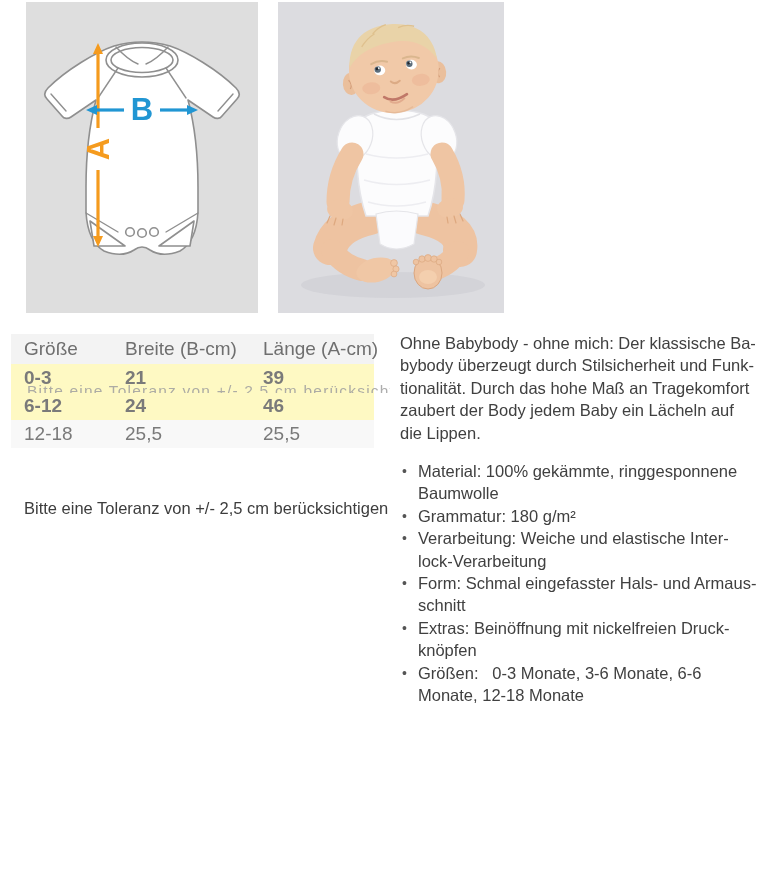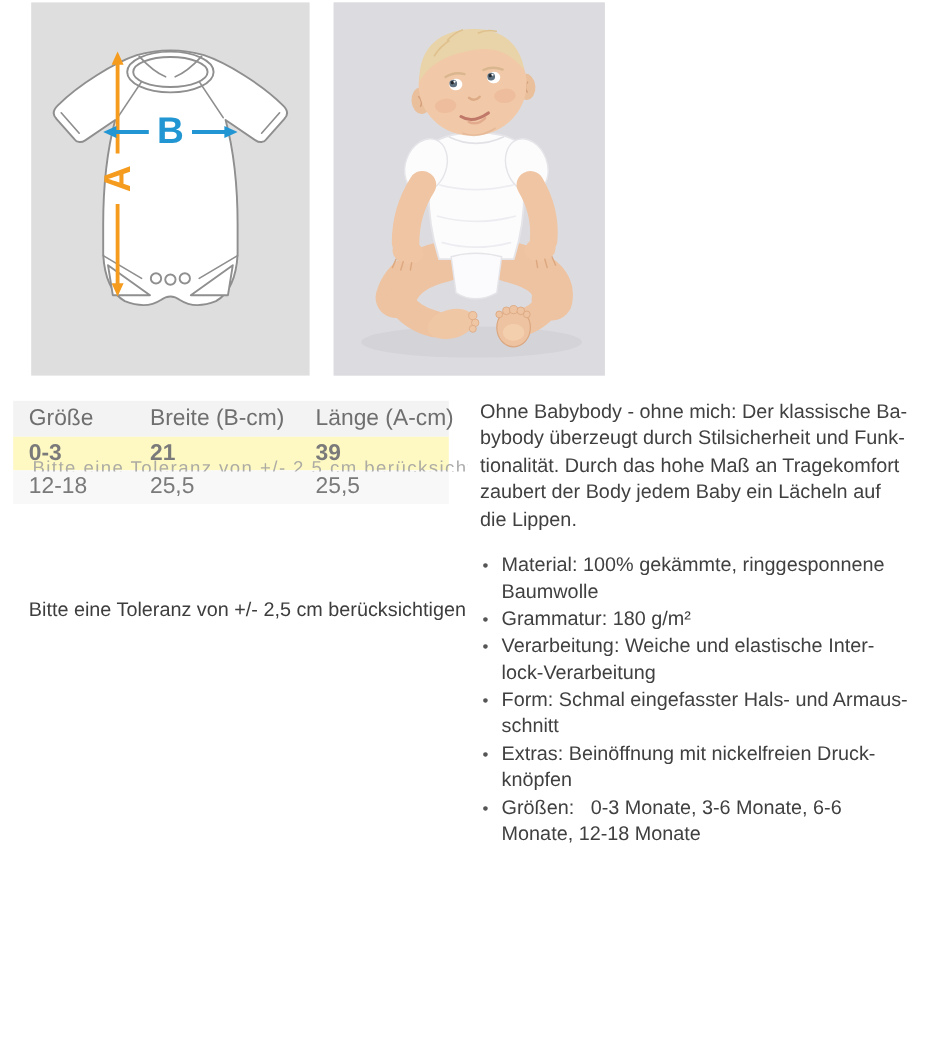--- a/index.html
+++ b/index.html
@@ -171,20 +171,25 @@
     <div class="trow head">
       <div class="tcell">Größe</div>
       <div class="tcell">Breite (B-cm)</div>
       <div class="tcell">Länge (A-cm)</div>
     </div>
     <div class="trow odd">
       <div class="tcell">0-3</div>
       <div class="tcell">21</div>
       <div class="tcell">39</div>
     </div>
+    <div class="trow odd">
+      <div class="tcell">6-12</div>
+      <div class="tcell">24</div>
+      <div class="tcell">46</div>
+    </div>
     <div class="trow even">
       <div class="tcell">12-18</div>
       <div class="tcell">25,5</div>
       <div class="tcell">25,5</div>
     </div>
   </div>
 
   <div class="ghost">Bitte eine Toleranz von +/- 2,5 cm berücksichtigen</div>
 
   <div class="tolerance">Bitte eine Toleranz von +/- 2,5 cm berücksichtigen</div>

